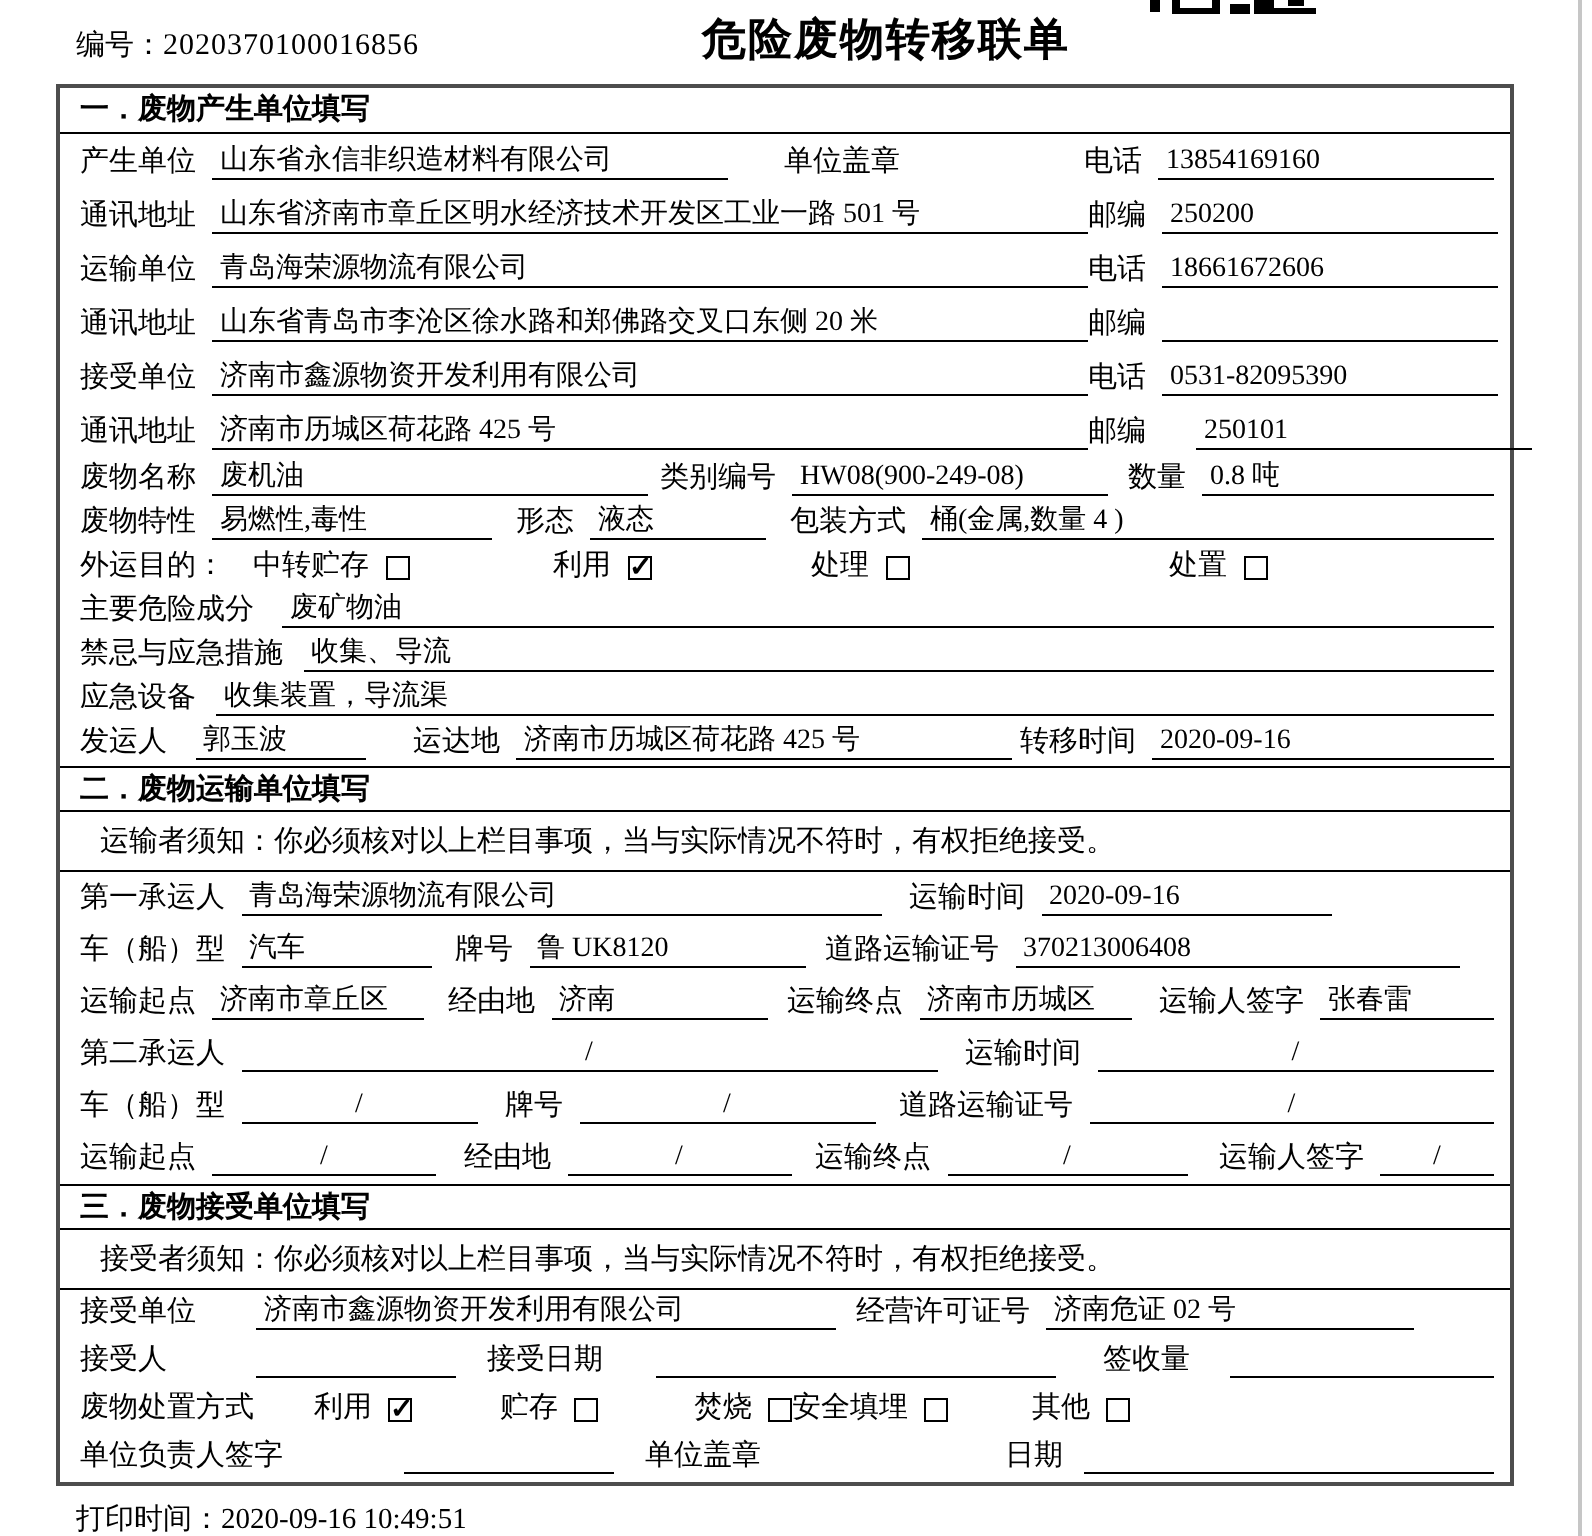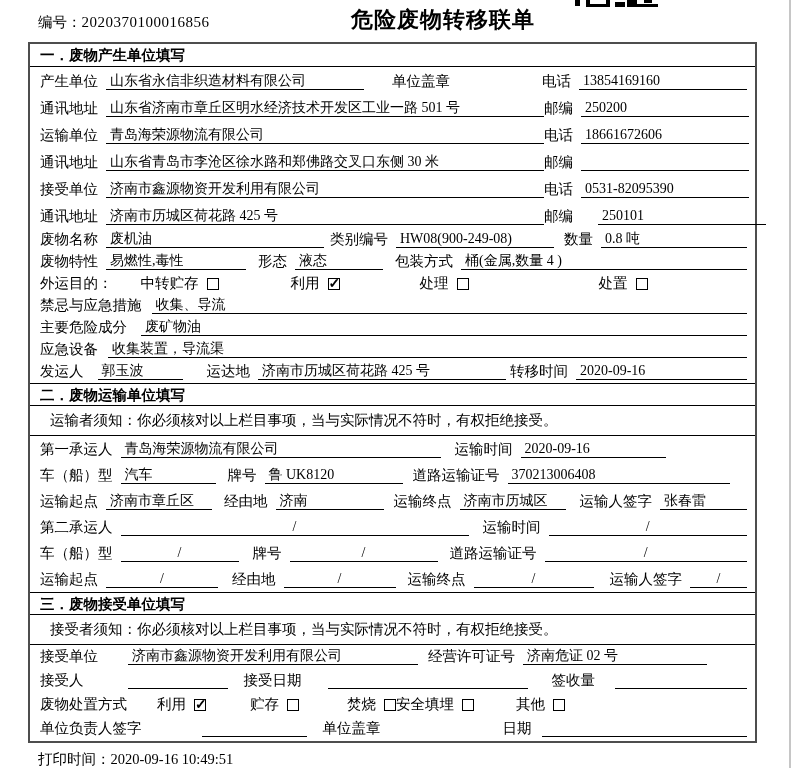--- a/index.html
+++ b/index.html
@@ -101,21 +101,21 @@
         </div>
         <div class="row">
           <span class="lbl">运输单位</span>
           <span class="val" style="width: 438px;">青岛海荣源物流有限公司</span>
           <span class="spacer"></span>
           <span class="lbl">电话</span>
           <span class="val" style="width: 168px;">18661672606</span>
         </div>
         <div class="row">
           <span class="lbl">通讯地址</span>
-          <span class="val" style="width: 438px;">山东省青岛市李沧区徐水路和郑佛路交叉口东侧 30 米</span>
+          <span class="val" style="width: 438px;">山东省青岛市李沧区徐水路和郑佛路交叉口东侧 20 米</span>
           <span class="spacer"></span>
           <span class="lbl">邮编</span>
           <span class="val" style="width: 168px;"></span>
         </div>
         <div class="row">
           <span class="lbl">接受单位</span>
           <span class="val" style="width: 438px;">济南市鑫源物资开发利用有限公司</span>
           <span class="spacer"></span>
           <span class="lbl">电话</span>
           <span class="val" style="width: 168px;">0531-82095390</span>
@@ -138,44 +138,44 @@
         <div class="row short">
           <span class="lbl">废物特性</span>
           <span class="val" style="width: 140px;">易燃性,毒性</span>
           <span class="lbl" style="margin-left: 12px;">形态</span>
           <span class="val" style="width: 88px;">液态</span>
           <span class="lbl" style="margin-left: 12px;">包装方式</span>
           <span class="val flex">桶(金属,数量 4 )</span>
         </div>
         <div class="row short">
           <span class="lbl">外运目的：</span>
-          <span class="cbw" style="margin-left: 28px;">
+          <span class="cbw" style="margin-left: 14px;">
             <span class="cb-label">中转贮存</span>
             <span class="cb"></span>
           </span>
           <span class="cbw" style="margin-left: 72px;">
             <span class="cb-label">利用</span>
             <span class="cb checked"></span>
           </span>
           <span class="cbw" style="margin-left: 80px;">
             <span class="cb-label">处理</span>
             <span class="cb"></span>
           </span>
           <span class="cbw" style="margin-left: 130px;">
             <span class="cb-label">处置</span>
             <span class="cb"></span>
           </span>
         </div>
         <div class="row short">
+          <span class="lbl">主要危险成分</span>
+          <span class="val flex" style="margin-left: 14px;">废矿物油</span>
+        </div>
+        <div class="row short">
           <span class="lbl">禁忌与应急措施</span>
           <span class="val flex" style="margin-left: 10px;">收集、导流</span>
-        </div>
-        <div class="row short">
-          <span class="lbl">主要危险成分</span>
-          <span class="val flex" style="margin-left: 14px;">废矿物油</span>
         </div>
         <div class="row short">
           <span class="lbl">应急设备</span>
           <span class="val flex" style="margin-left: 10px;">收集装置，导流渠</span>
         </div>
         <div class="row short">
           <span class="lbl">发运人</span>
           <span class="val" style="width: 85px; margin-left: 14px;">郭玉波</span>
           <span class="lbl" style="margin-left: 24px;">运达地</span>
           <span class="val" style="width: 248px;">济南市历城区荷花路 425 号</span>

